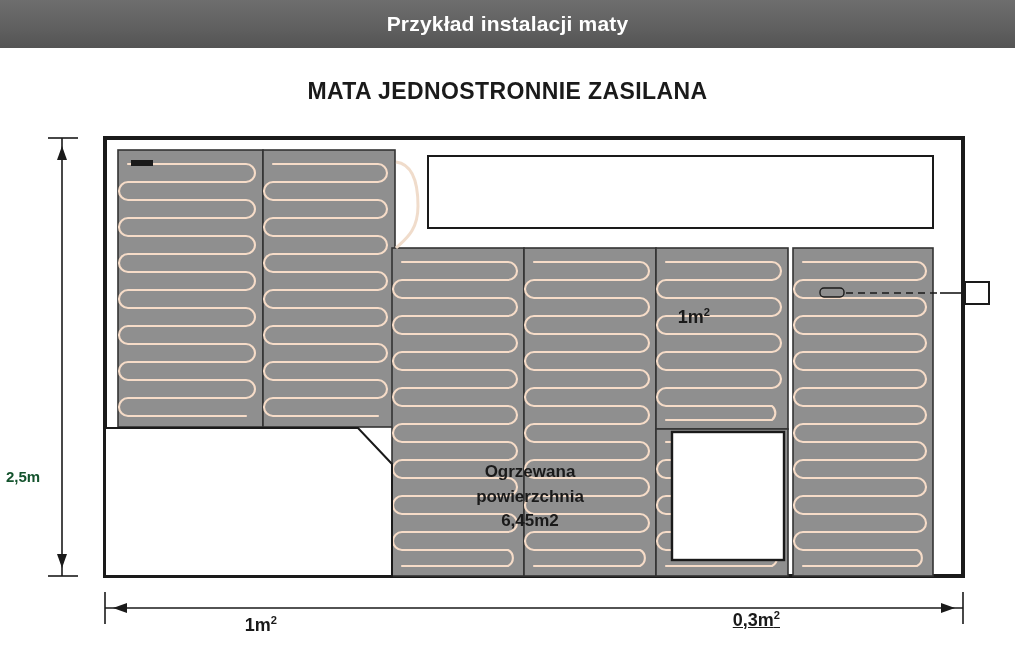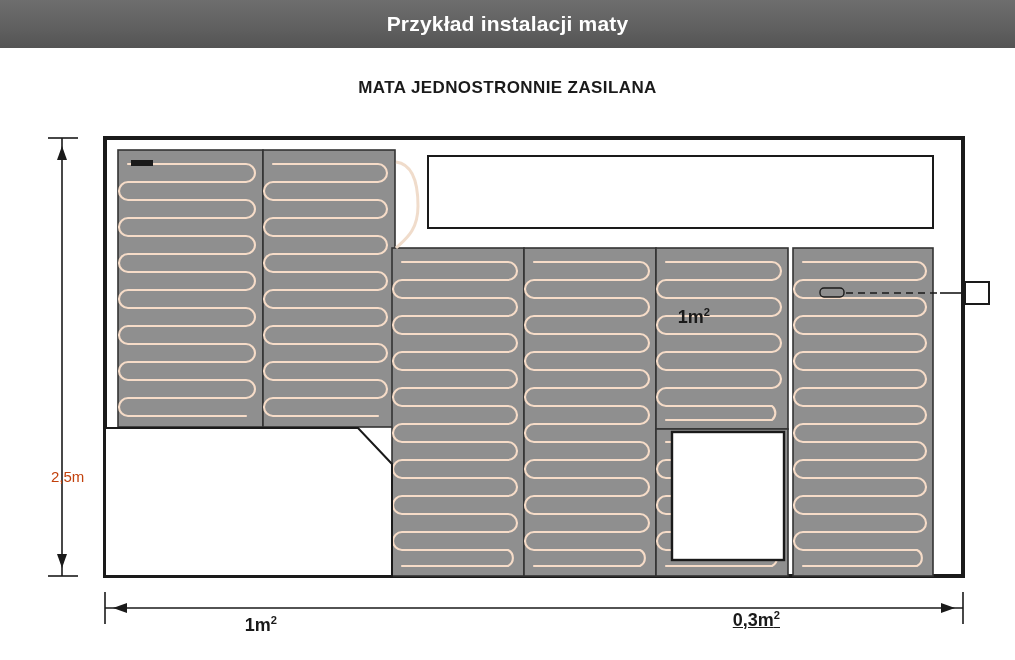--- a/index.html
+++ b/index.html
@@ -29,38 +29,37 @@
     font-weight: bold;
     letter-spacing: .2px;
   }
 
   
   .heading {
     position: absolute; left: 0; top: 78px;
     width: 1015px;
     text-align: center;
     color: #1a1a1a;
-    font-size: 17px;
+    font-size: 23px;
     font-weight: bold;
     letter-spacing: .4px;
   }
 
   
   .canvas {
     position: absolute; left: 0; top: 120px;
     width: 1015px; height: 540px;
   }
   .canvas svg { display: block; }
 
   .dim-label {
     position: absolute;
-    color: #c2410c;
+    color: #14532d;
     font-size: 15px;
-    font-weight: normal;
-    margin-left: 45px;
+    font-weight: bold;
   }
   #label-height { left: 6px; top: 348px; }
 
   .area-label {
     position: absolute;
     color: #1a1a1a;
     font-weight: bold;
     text-align: right;
     white-space: nowrap;
   }
@@ -222,14 +221,19 @@
     <div class="area-label" id="label-a1">
       <span>1m</span><sup>2</sup>
     </div>
     <div class="area-label" id="label-a2">
       <span>1m</span><sup>2</sup>
     </div>
     <div class="area-label" id="label-a3">
       <span>0,3m</span><sup>2</sup>
     </div>
 
+    <div id="label-heated">
+      <div>Ogrzewana</div>
+      <div>powierzchnia</div>
+      <div>6,45m2</div>
+    </div>
   </div>
 </div>
 
 </body></html>

